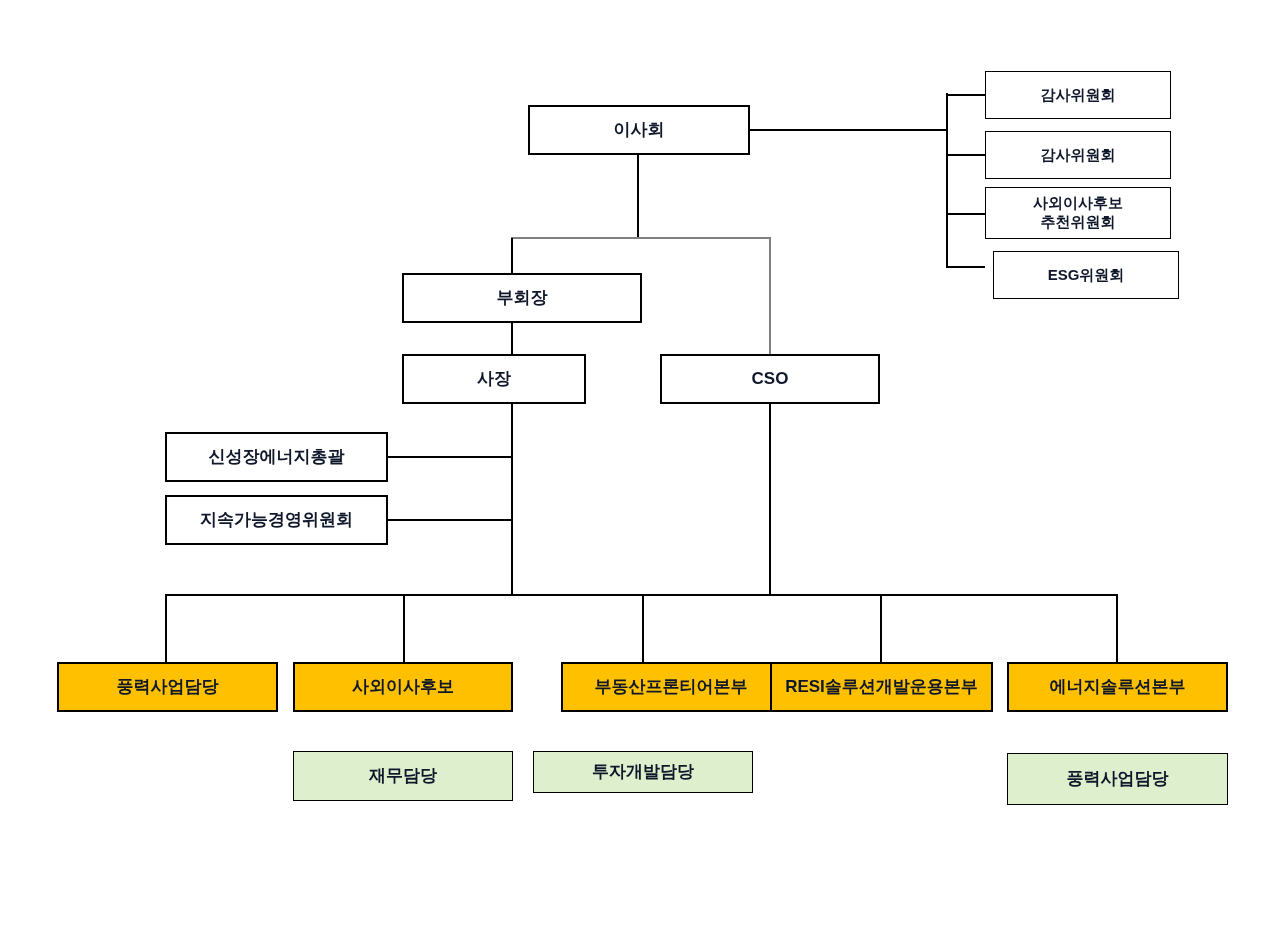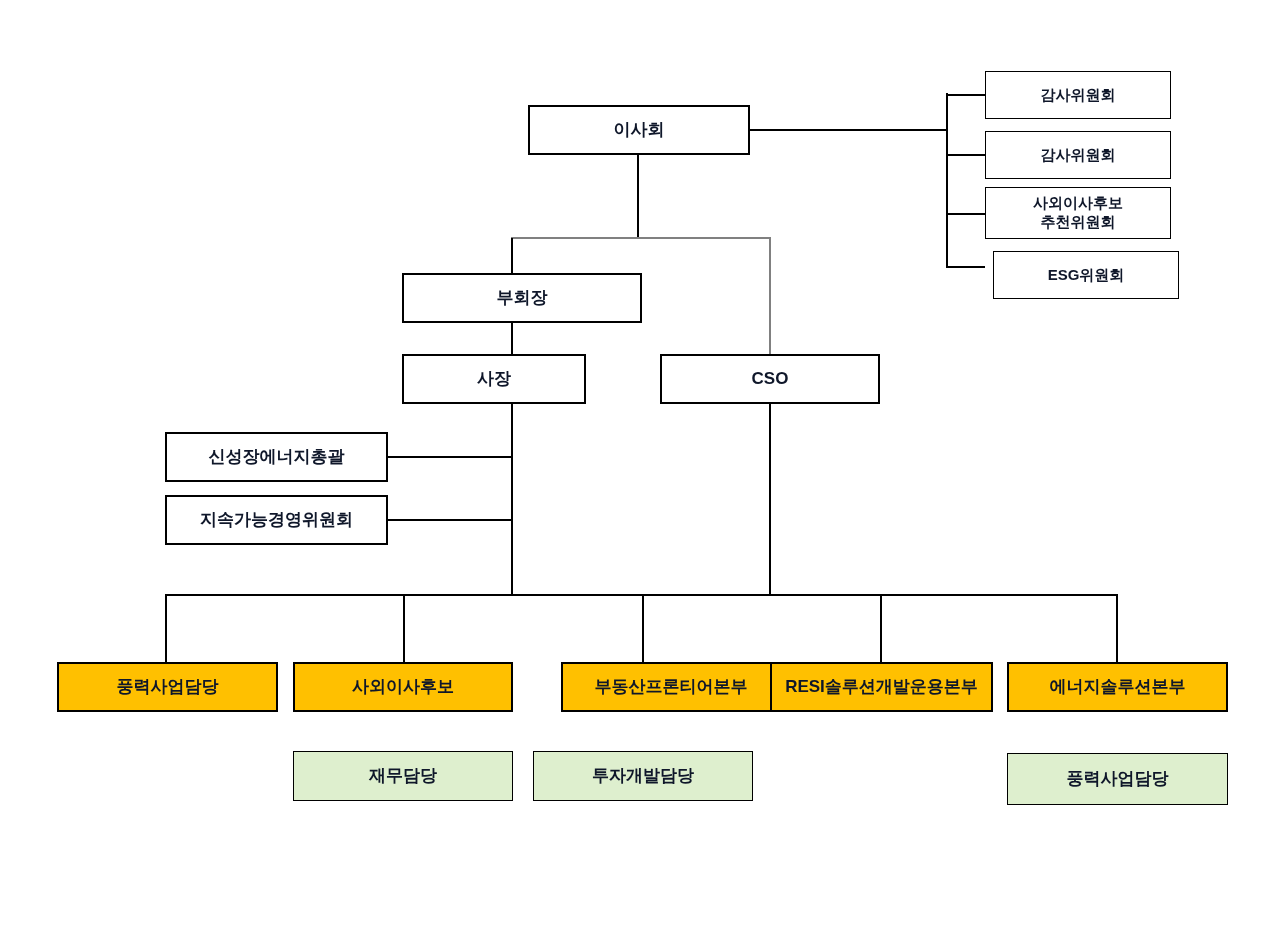--- a/index.html
+++ b/index.html
@@ -45,21 +45,21 @@
   #n-president    { left: 402px; top: 354px; width: 184px; height: 50px; }
   #n-cso          { left: 660px; top: 354px; width: 220px; height: 50px; }
   #n-newgrowth    { left: 165px; top: 432px; width: 223px; height: 50px; }
   #n-sustain      { left: 165px; top: 495px; width: 223px; height: 50px; }
   #n-d1           { left:  57px; top: 662px; width: 221px; height: 50px; }
   #n-d2           { left: 293px; top: 662px; width: 220px; height: 50px; }
   #n-d3           { left: 533px; top: 662px; width: 220px; height: 50px; margin-left: 28px; }
   #n-d4           { left: 770px; top: 662px; width: 223px; height: 50px; }
   #n-d5           { left: 1007px;top: 662px; width: 221px; height: 50px; }
   #n-u1           { left: 293px; top: 751px; width: 220px; height: 50px; }
-  #n-u2           { left: 533px; top: 751px; width: 220px; height: 50px; }
+  #n-u2           { left: 533px; top: 751px; width: 220px; height: 42px; }
   #n-u3           { left: 1007px;top: 753px; width: 221px; height: 52px; }
 
   
   .line {
     position: absolute;
     background: var(--line-color, #000);
   }
   .line.gray { background: var(--elbow-color, #808080); }
   .h { height: 2px; }
   .v { width: 2px; }

